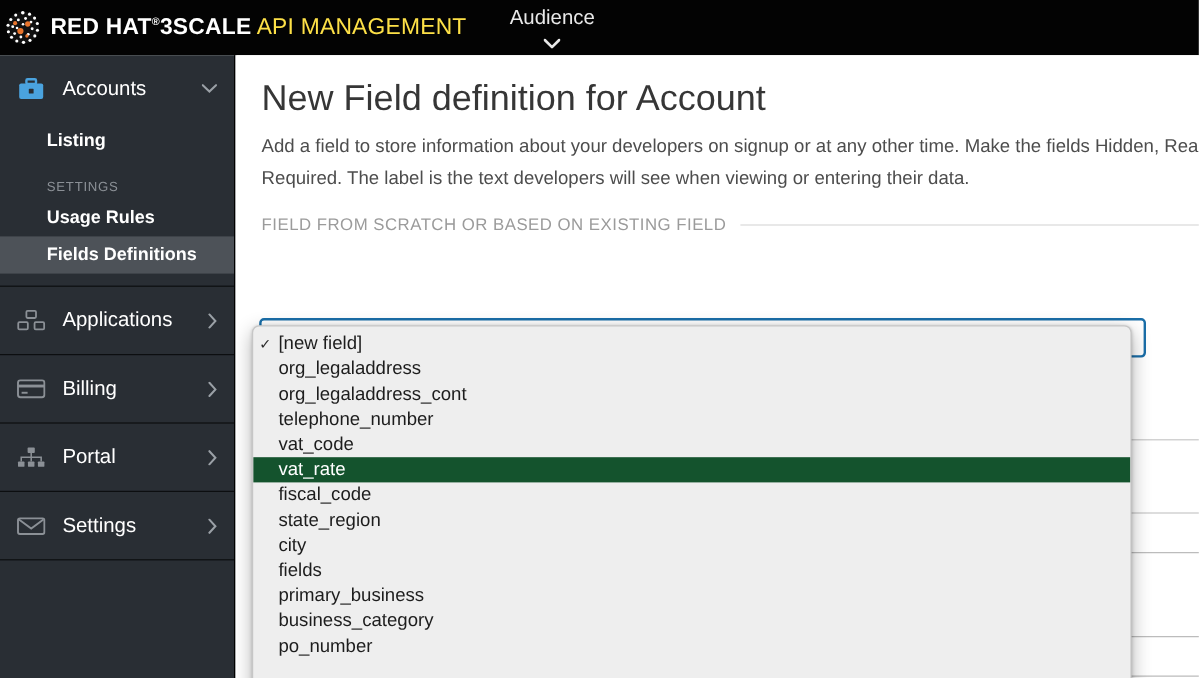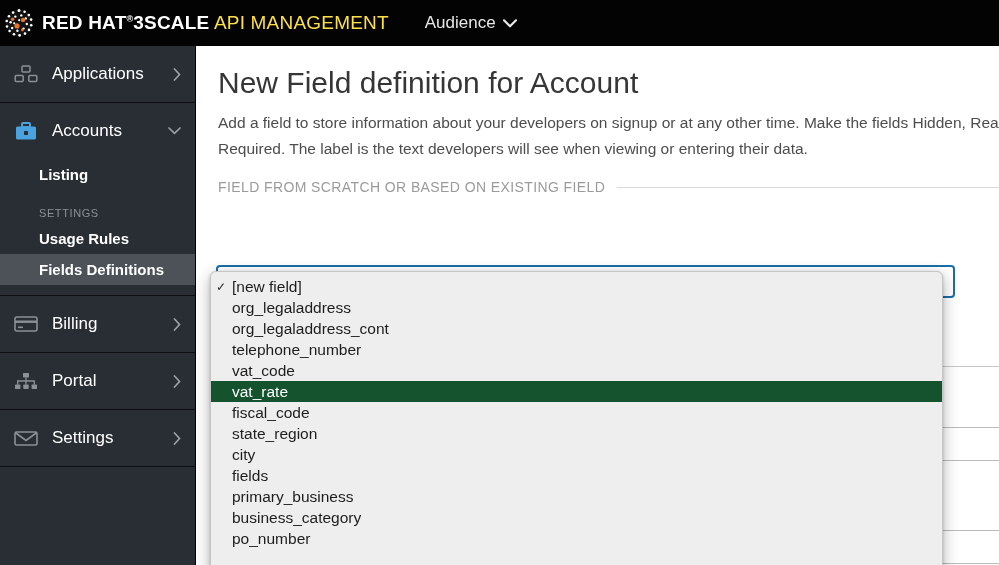--- a/index.html
+++ b/index.html
@@ -31,20 +31,21 @@
   }
   .brand-strong { font-weight: 700; }
   .brand-light { font-weight: 400; color: #fde047; }
   .brand-reg { font-size: 9px; vertical-align: super; font-weight: 700; }
   #audience-menu {
     margin-left: 36px;
     color: #e8e8e8;
     font-size: 17px;
     display: flex; align-items: center; gap: 7px;
     white-space: nowrap;
+    flex-direction: column;
   }
   #audience-caret { display: block; }
 
   
   #sidebar {
     position: absolute; top: 46px; left: 0;
     width: 196px; height: 519px;
     background: #292e34;
     border-right: 1px solid #000;
     overflow: hidden;
@@ -240,60 +241,60 @@
         <path d="M1 1.3 L7 7.3 L13 1.3" stroke="#e8e8e8" stroke-width="2.2" fill="none" stroke-linecap="round" stroke-linejoin="round"></path>
       </svg>
   </div>
 </div>
 
 <div id="sidebar">
 
   <div class="nav-group">
     <div class="nav-top">
       <span class="nav-icon">
+        <svg width="22" height="19" viewBox="0 0 22 19">
+            <rect x="7" y="1" width="8" height="4" rx="1" fill="none" stroke="#4aa3df" stroke-width="2"></rect>
+            <rect x="1" y="4.5" width="20" height="13" rx="1.6" fill="#4aa3df"></rect>
+            <rect x="9" y="9" width="4" height="4" rx="0.6" fill="#292e34"></rect>
+          </svg>
+      </span>
+      <span class="nav-label">Accounts</span>
+      <svg class="nav-chevron" width="13" height="8" viewBox="0 0 13 8">
+          <path d="M1 1 L6.5 6.3 L12 1" stroke="#9aa0a6" stroke-width="1.7" fill="none" stroke-linecap="round"></path>
+        </svg>
+    </div>
+    <div class="sub-item bold">
+        <span>Listing</span>
+      </div>
+    <div class="sub-heading"><span>Settings</span></div>
+    <div class="sub-item bold">
+        <span>Usage Rules</span>
+      </div>
+    <div class="sub-item active">
+        <span>Fields Definitions</span>
+      </div>
+    <div class="group-pad-bottom"></div>
+  </div>
+
+  <div class="nav-group">
+    <div class="nav-top">
+      <span class="nav-icon">
         <svg width="24" height="19" viewBox="0 0 24 19">
             <g fill="none" stroke="#8b9096" stroke-width="1.5">
               <rect x="8" y="1" width="8" height="6" rx="1"></rect>
               <rect x="1.2" y="10.5" width="8" height="6" rx="1"></rect>
               <rect x="14.8" y="10.5" width="8" height="6" rx="1"></rect>
             </g>
           </svg>
       </span>
       <span class="nav-label">Applications</span>
       <svg class="nav-chevron" width="8" height="13" viewBox="0 0 8 13">
           <path d="M1.5 1 L6.5 6.5 L1.5 12" stroke="#9aa0a6" stroke-width="1.7" fill="none" stroke-linecap="round"></path>
         </svg>
     </div>
-  </div>
-
-  <div class="nav-group">
-    <div class="nav-top">
-      <span class="nav-icon">
-        <svg width="22" height="19" viewBox="0 0 22 19">
-            <rect x="7" y="1" width="8" height="4" rx="1" fill="none" stroke="#4aa3df" stroke-width="2"></rect>
-            <rect x="1" y="4.5" width="20" height="13" rx="1.6" fill="#4aa3df"></rect>
-            <rect x="9" y="9" width="4" height="4" rx="0.6" fill="#292e34"></rect>
-          </svg>
-      </span>
-      <span class="nav-label">Accounts</span>
-      <svg class="nav-chevron" width="13" height="8" viewBox="0 0 13 8">
-          <path d="M1 1 L6.5 6.3 L12 1" stroke="#9aa0a6" stroke-width="1.7" fill="none" stroke-linecap="round"></path>
-        </svg>
-    </div>
-    <div class="sub-item bold">
-        <span>Listing</span>
-      </div>
-    <div class="sub-heading"><span>Settings</span></div>
-    <div class="sub-item bold">
-        <span>Usage Rules</span>
-      </div>
-    <div class="sub-item active">
-        <span>Fields Definitions</span>
-      </div>
-    <div class="group-pad-bottom"></div>
   </div>
 
   <div class="nav-group">
     <div class="nav-top">
       <span class="nav-icon">
         <svg width="24" height="18" viewBox="0 0 24 18">
             <rect x="1" y="2" width="22" height="14" rx="2" fill="none" stroke="#8b9096" stroke-width="1.6"></rect>
             <rect x="1" y="5.5" width="22" height="2.4" fill="#8b9096"></rect>
             <rect x="4" y="11.5" width="5" height="1.6" fill="#8b9096"></rect>
           </svg>

